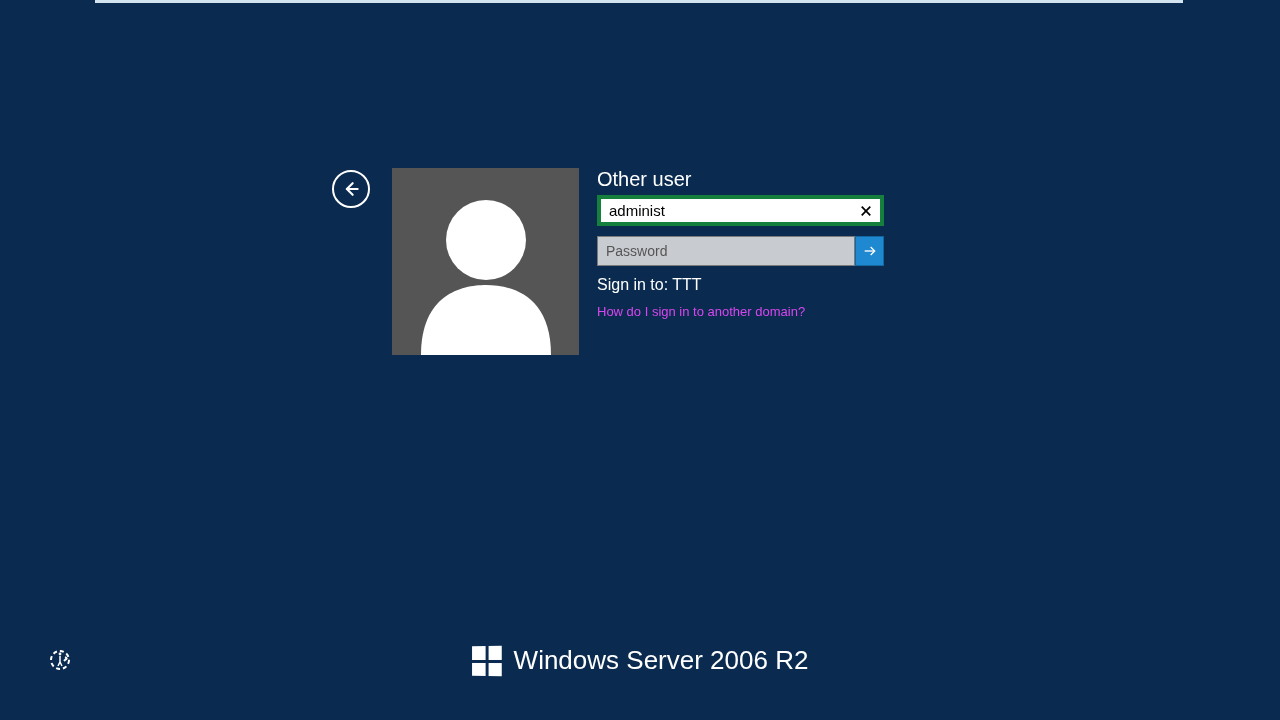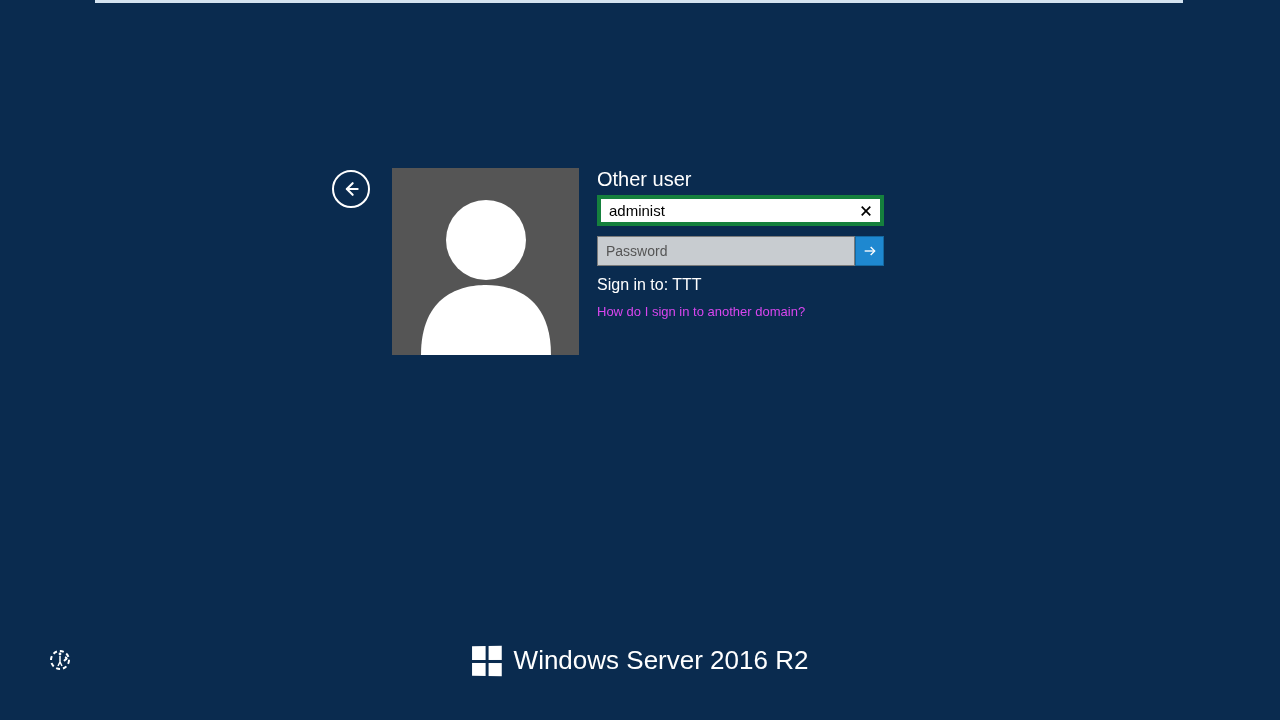--- a/index.html
+++ b/index.html
@@ -223,21 +223,21 @@
   </div>
 </div>
 
 <div class="branding">
   <div class="win-logo">
     <div></div>
       <div></div>
       <div></div>
       <div></div>
   </div>
-  <div class="brand-text">Windows Server 2016 R2</div>
+  <div class="brand-text">Windows Server 2006 R2</div>
 </div>
 
 <div class="ease-access">
   <svg viewBox="0 0 24 24">
     <circle cx="12" cy="12" r="9" stroke="#fff" stroke-width="2" fill="none" stroke-dasharray="4 3"></circle>
     <path d="M12 8 L12 14 M10 18 L12 14 L14 18" stroke="#fff" stroke-width="1.5" fill="none"></path>
     <circle cx="12" cy="6" r="1.4" fill="#fff"></circle>
     <path d="M16 13 L19 10" stroke="#fff" stroke-width="2"></path>
     <path d="M19 10 L17 9 M19 10 L18 12" stroke="#fff" stroke-width="1.5"></path>
   </svg>

